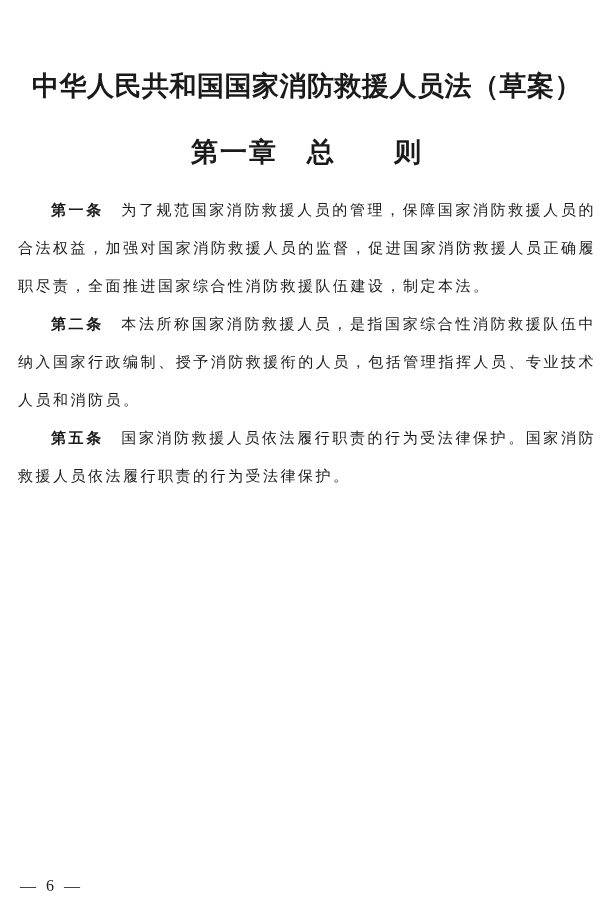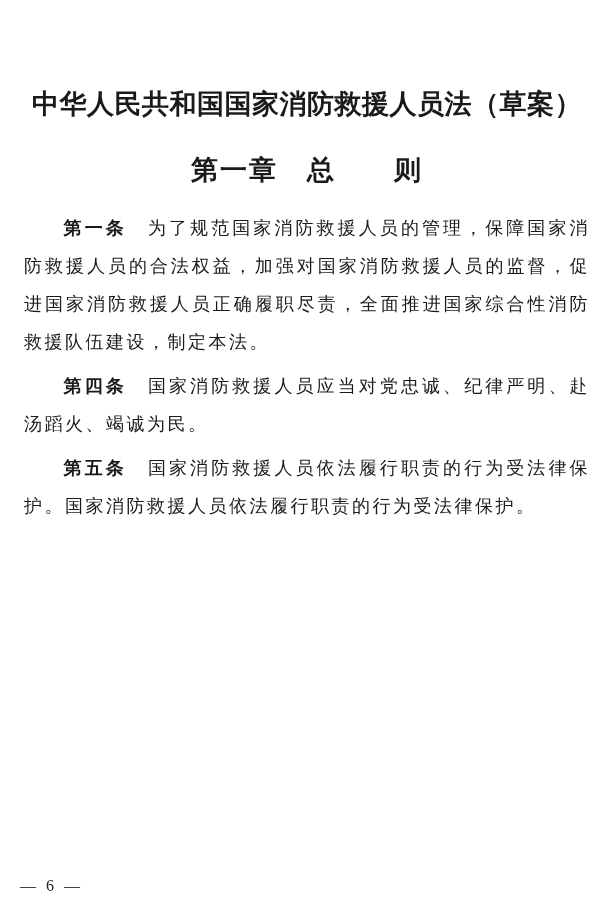--- a/index.html
+++ b/index.html
@@ -14,21 +14,21 @@
     color: #1a1a1a;
   }
   .page {
     position: relative;
     width: 614px;
     height: 907px;
     padding: 0 18px;
   }
   .doc-title {
     margin: 0;
-    padding-top: 86px;
+    padding-top: 68px;
     font-size: 27px;
     line-height: 36px;
     font-weight: bold;
     text-align: center;
     letter-spacing: 0.5px;
     font-family: "Liberation Serif", serif;
     white-space: nowrap;
   }
   .chapter-heading {
     margin: 0;
@@ -37,22 +37,22 @@
     line-height: 30px;
     font-weight: bold;
     text-align: center;
     letter-spacing: 2px;
     font-family: "Liberation Sans", sans-serif;
   }
   .doc-body {
     margin-top: 24px;
   }
   .para {
-    margin: 6px;
-    font-size: 18px;
+    margin: 0;
+    font-size: 15px;
     line-height: 38px;
     letter-spacing: 2.5px;
     text-align: justify;
     text-indent: 2.2em;
     font-family: "Liberation Serif", serif;
   }
   .art-num {
     font-weight: bold;
     font-family: "Liberation Sans", sans-serif;
     letter-spacing: 2.5px;
@@ -78,24 +78,24 @@
 <div class="page">
 
   <h1 class="doc-title">中华人民共和国国家消防救援人员法（草案）</h1>
 
   <h2 class="chapter-heading">第一章　总　　则</h2>
 
   <div class="doc-body">
 
     <p class="para"><span class="art-num">第一条</span><span>为了规范国家消防救援人员的管理，保障国家消防救援人员的合法权益，加强对国家消防救援人员的监督，促进国家消防救援人员正确履职尽责，全面推进国家综合性消防救援队伍建设，制定本法。</span></p>
 
+    <p class="para"><span class="art-num">第二条</span><span>本法所称国家消防救援人员，是指国家综合性消防救援队伍中纳入国家行政编制、授予消防救援衔的人员，包括管理指挥人员、专业技术人员和消防员。</span></p>
 
 
 
-    <p class="para"><span class="art-num">第四条</span><span>国家消防救援人员应当对党忠诚、纪律严明、赴汤蹈火、竭诚为民。</span></p>
 
     <p class="para"><span class="art-num">第五条</span><span>国家消防救援人员依法履行职责的行为受法律保护。国家消防救援人员依法履行职责的行为受法律保护。</span></p>
 
   </div>
 
   <div class="page-footer">— 6 —</div>
 
 </div>
 
 </body></html>

